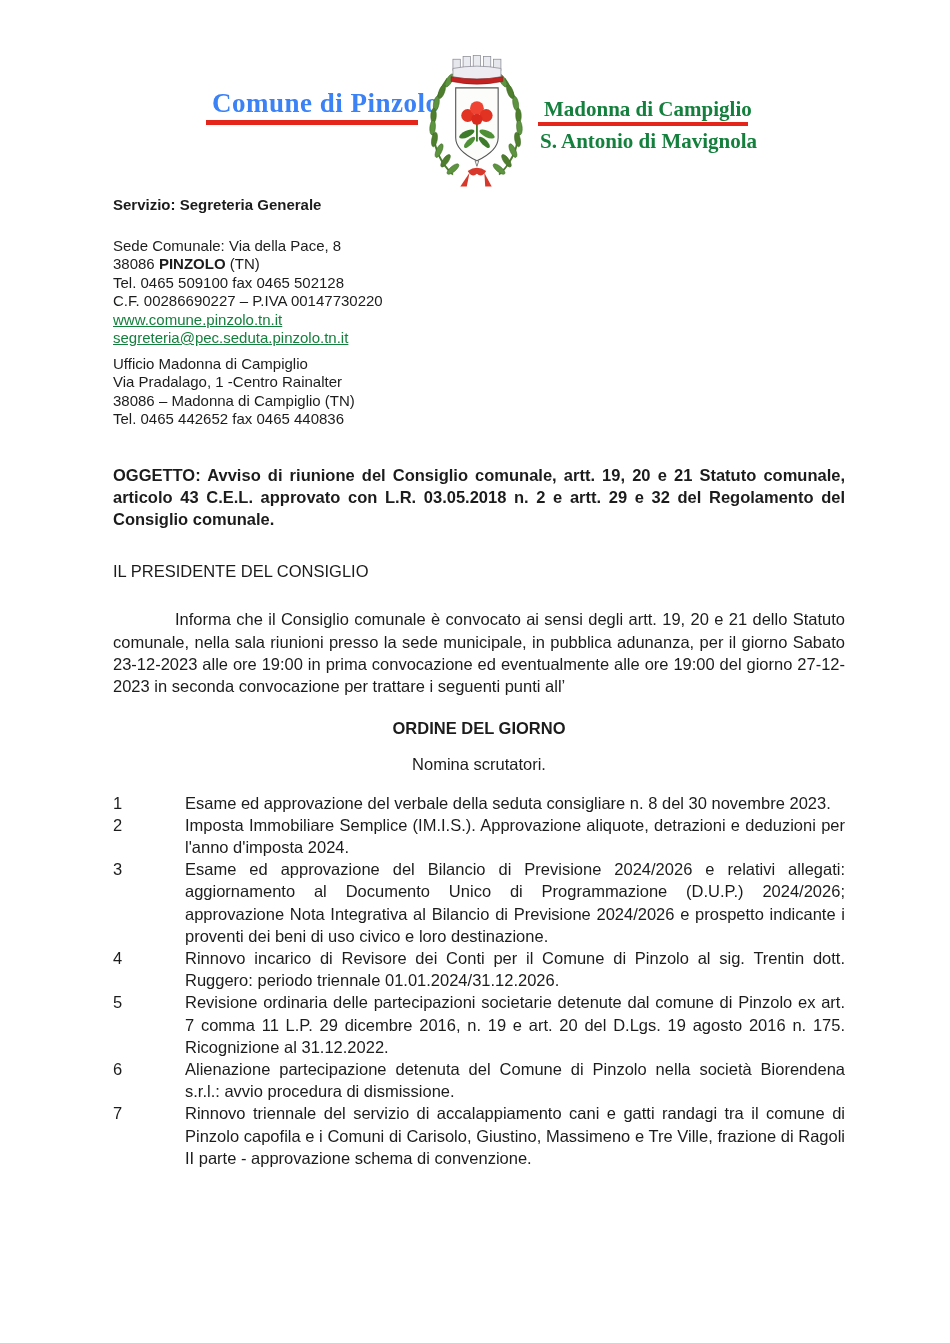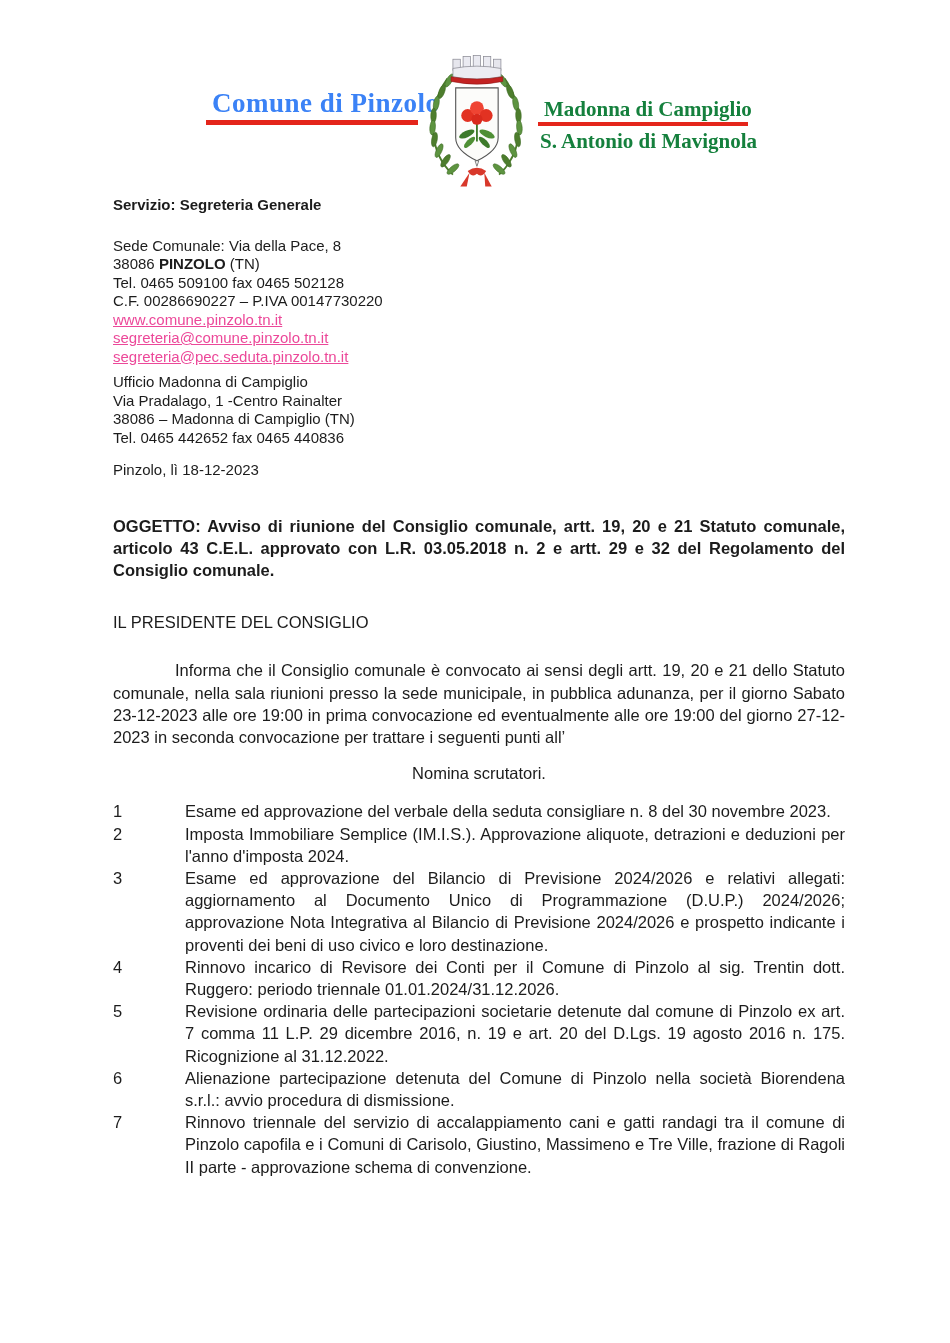--- a/index.html
+++ b/index.html
@@ -39,21 +39,21 @@
 
   
   .content { position: absolute; left: 113px; top: 196px; width: 732px; }
 
   .contact { font-size: 15px; line-height: 18.5px; }
   .cline { white-space: nowrap; }
   .service-line { font-weight: bold; margin-bottom: 22px; }
   .office-main { margin-bottom: 7px; }
   .office-campiglio { margin-bottom: 14px; }
   .clink {
-    color: #ec4899; cursor: pointer;
+    color: #15803d; cursor: pointer;
   }
   .date-block { margin-bottom: 0; }
 
   
   .doc-body { font-size: 16.5px; line-height: 22.2px; }
   .subject {
     margin-top: 35px;
     font-weight: bold;
     text-align: justify;
   }
@@ -161,43 +161,42 @@
 
     <section class="contact">
       <div class="cline service-line">Servizio: Segreteria Generale</div>
 
       <div class="office-main">
         <div class="cline">Sede Comunale: Via della Pace, 8</div>
         <div class="cline"><span>38086</span> <strong>PINZOLO</strong> <span>(TN)</span></div>
         <div class="cline">Tel. 0465 509100 fax 0465 502128</div>
         <div class="cline">C.F. 00286690227 – P.IVA 00147730220</div>
         <div class="cline"><a class="clink" href="#">www.comune.pinzolo.tn.it</a></div>
-        <div class="cline"><a class="clink" href="#">segreteria@comune.pinzolo.tn.it</a></div>
         <div class="cline"><a class="clink" href="#">segreteria@pec.seduta.pinzolo.tn.it</a></div>
       </div>
 
       <div class="office-campiglio">
         <div class="cline">Ufficio Madonna di Campiglio</div>
         <div class="cline">Via Pradalago, 1 -Centro Rainalter</div>
         <div class="cline">38086 – Madonna di Campiglio (TN)</div>
         <div class="cline">Tel. 0465 442652 fax 0465 440836</div>
       </div>
 
       <div class="date-block">
-        <div class="cline">Pinzolo, lì 18-12-2023</div>
       </div>
     </section>
 
     <section class="doc-body">
       <p class="subject">OGGETTO: Avviso di riunione del Consiglio comunale, artt. 19, 20 e 21 Statuto comunale, articolo 43 C.E.L. approvato con L.R. 03.05.2018 n. 2 e artt. 29 e 32 del Regolamento del Consiglio comunale.</p>
 
       <p class="president-heading">IL PRESIDENTE DEL CONSIGLIO</p>
 
       <p class="intro-par">Informa che il Consiglio comunale è convocato ai sensi degli artt. 19, 20 e 21 dello Statuto comunale, nella sala riunioni presso la sede municipale, in pubblica adunanza, per il giorno Sabato 23-12-2023 alle ore 19:00 in prima convocazione ed eventualmente alle ore 19:00 del giorno 27-12-2023 in seconda convocazione per trattare i seguenti punti all’</p>
 
+      <p class="agenda-heading">ORDINE DEL GIORNO</p>
 
       <p class="scrutineers">Nomina scrutatori.</p>
 
       <div class="agenda">
         <div class="arow">
           <div class="anum">1</div>
           <div class="atxt">Esame ed approvazione del verbale della seduta consigliare n. 8 del 30 novembre 2023.</div>
         </div>
         <div class="arow">
           <div class="anum">2</div>

